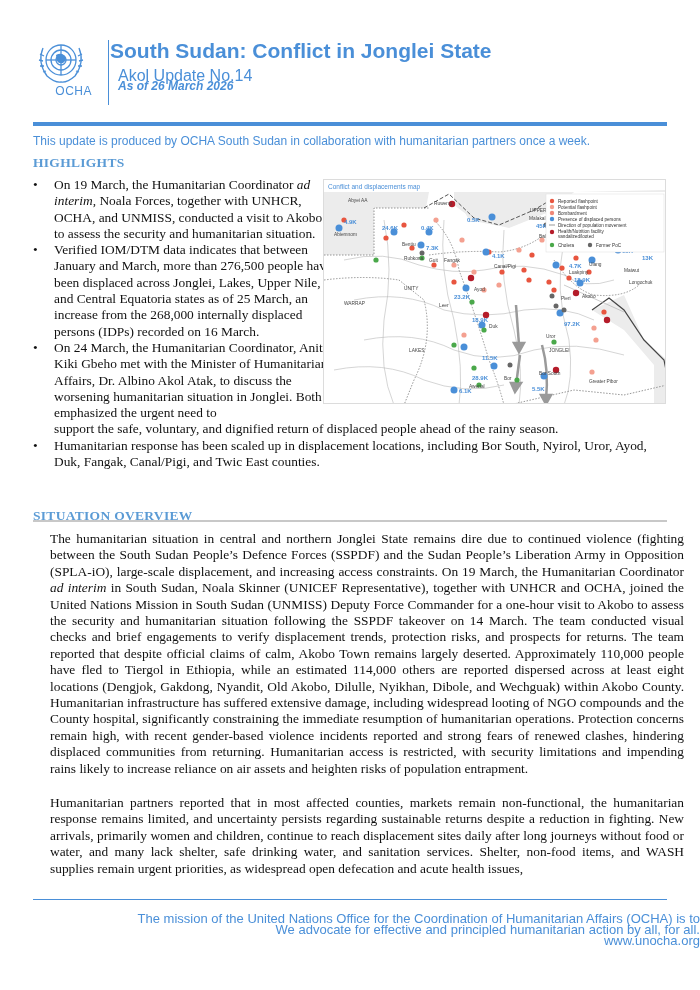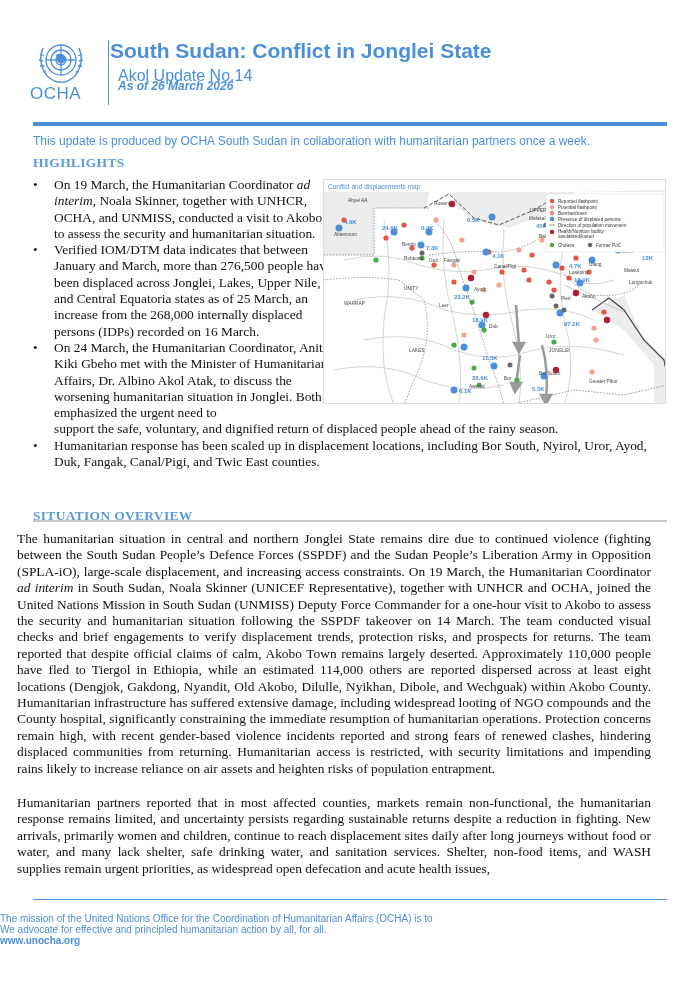--- a/index.html
+++ b/index.html
@@ -1,39 +1,39 @@
 <!DOCTYPE html>
 <html><head>
 <meta charset="utf-8">
 <style>
   * { box-sizing: border-box; margin: 0; padding: 0; }
   body { width: 700px; height: 990px; background: #ffffff; position: relative; overflow: hidden; font-family: "Liberation Serif", serif; color: #111; }
   .header { position: absolute; left: 0; top: 0; width: 700px; height: 125px; }
   .logo { position: absolute; left: 30px; top: 38px; width: 62px; height: 70px; }
   .logo svg { display: block; margin: 0 auto; }
-  .logo-text { font-family: "Liberation Sans", sans-serif; color: #4a8fd8; font-size: 17px; text-align: left; margin-top: -2px; letter-spacing: 0.5px; }
+  .logo-text { font-family: "Liberation Sans", sans-serif; color: #4a8fd8; font-size: 12px; text-align: right; margin-top: -2px; letter-spacing: 0.5px; }
   .vline { position: absolute; left: 108px; top: 40px; width: 1px; height: 65px; background: #4a8fd8; }
   .title { position: absolute; left: 110px; top: 39px; font-family: "Liberation Sans", sans-serif; font-weight: bold; color: #4a8fd8; font-size: 21px; }
   .subtitle { position: absolute; left: 118px; top: 67px; font-family: "Liberation Sans", sans-serif; color: #4a8fd8; font-size: 16px; }
   .date { position: absolute; left: 118px; top: 79px; font-family: "Liberation Sans", sans-serif; color: #4a8fd8; font-size: 12px; font-style: italic; font-weight: bold; }
   .topbar { position: absolute; left: 33px; top: 122px; width: 634px; height: 4px; background: #4a8fd8; }
   .intro { position: absolute; left: 33px; top: 134px; font-family: "Liberation Sans", sans-serif; color: #4a8fd8; font-size: 12px; }
   .h-section { position: absolute; left: 33px; font-family: "Liberation Serif", serif; font-weight: bold; color: #5b9bd5; font-size: 13.5px; letter-spacing: 0.3px; }
   .bullets { position: absolute; left: 33px; top: 177px; width: 634px; font-size: 13.4px; line-height: 16.3px; }
   .bullet { position: relative; padding-left: 21px; }
   .bullet::before { content: "•"; position: absolute; left: 0; top: 0; }
   .b-narrow { width: 300px; }
   .map { position: absolute; left: 323px; top: 179px; width: 343px; height: 225px; background: #ffffff; border: 1px solid #dcdcdc; overflow: hidden; }
   .map-title { position: absolute; left: 4px; top: 3px; font-family: "Liberation Sans", sans-serif; font-size: 6.5px; color: #4a8fd8; }
   .map svg { position: absolute; left: 0; top: 0; }
   .section-rule { position: absolute; left: 33px; top: 520px; width: 634px; height: 2px; background: #c8c8c8; }
-  .para { position: absolute; left: 17px; width: 634px; font-size: 13.4px; line-height: 16.4px; text-align: justify; }
+  .para { position: absolute; left: 50px; width: 634px; font-size: 13.4px; line-height: 16.4px; text-align: justify; }
   .footer-line { position: absolute; left: 33px; top: 899px; width: 634px; height: 1px; background: #4a8fd8; }
-  .footer { position: absolute; left: 0; top: 913px; width: 700px; text-align: left; font-family: "Liberation Sans", sans-serif; font-size: 10px; color: #4a8fd8; line-height: 11px; }
-  .footer .url { font-weight: bold; }
+  .footer { position: absolute; left: 0; top: 913px; width: 700px; text-align: right; font-family: "Liberation Sans", sans-serif; font-size: 13px; color: #4a8fd8; line-height: 11px; }
+  .footer .url { font-weight: normal; }
 </style>
 </head>
 <body>
 
 <div class="header">
   <div class="logo">
     <svg width="56" height="48" viewBox="0 0 56 48">
       <g fill="none" stroke="#4a8fd8" stroke-width="1.3">
         <circle cx="28" cy="22" r="15"></circle>
         <circle cx="28" cy="22" r="10"></circle>
@@ -53,21 +53,21 @@
   <div class="title">South Sudan: Conflict in Jonglei State</div>
   <div class="subtitle">Akol Update No.14</div>
   <div class="date">As of 26 March 2026</div>
 </div>
 <div class="topbar"></div>
 <div class="intro">This update is produced by OCHA South Sudan in collaboration with humanitarian partners once a week.</div>
 
 <div class="h-section" style="top:155px;">HIGHLIGHTS</div>
 
 <div class="bullets">
-  <div class="bullet b-narrow"><span>On 19 March, the Humanitarian Coordinator </span><em>ad interim</em><span>, Noala Skinner, together with UNHCR, OCHA, and UNMISS, conducted a visit to Akobo to assess the security and humanitarian situation.</span></div>
+  <div class="bullet b-narrow"><span>On 19 March, the Humanitarian Coordinator </span><em>ad interim</em><span>, Noala Forces, together with UNHCR, OCHA, and UNMISS, conducted a visit to Akobo to assess the security and humanitarian situation.</span></div>
   <div class="bullet b-narrow">Verified IOM/DTM data indicates that between January and March, more than 276,500 people have been displaced across Jonglei, Lakes, Upper Nile, and Central Equatoria states as of 25 March, an increase from the 268,000 internally displaced persons (IDPs) recorded on 16 March.</div>
   <div class="bullet"><span class="b-narrow" style="display:block;width:279px;">On 24 March, the Humanitarian Coordinator, Anita Kiki Gbeho met with the Minister of Humanitarian Affairs, Dr. Albino Akol Atak, to discuss the worsening humanitarian situation in Jonglei. Both emphasized the urgent need to</span><span>support the safe, voluntary, and dignified return of displaced people ahead of the rainy season.</span></div>
   <div class="bullet">Humanitarian response has been scaled up in displacement locations, including Bor South, Nyirol, Uror, Ayod, Duk, Fangak, Canal/Pigi, and Twic East counties.</div>
 </div>
 
 <div class="map">
   <svg width="343" height="225" viewBox="0 0 343 225">
 
     <path d="M0 12 L105 12 L102 28 L50 28 L50 75 L0 75 Z" fill="#ececec"></path>
     <path d="M130 12 L343 12 L343 10 L250 12 L230 30 L185 48 L150 40 L130 25 Z" fill="#ececec"></path>

